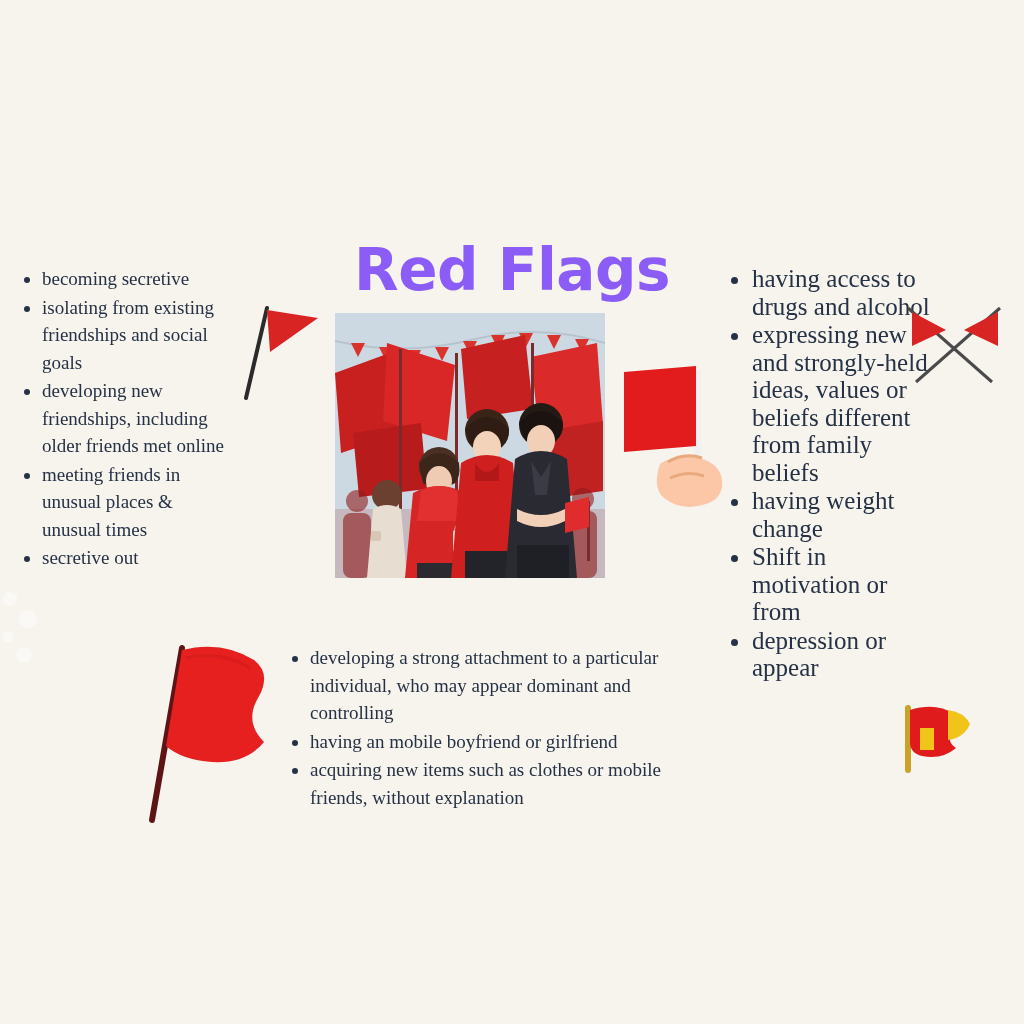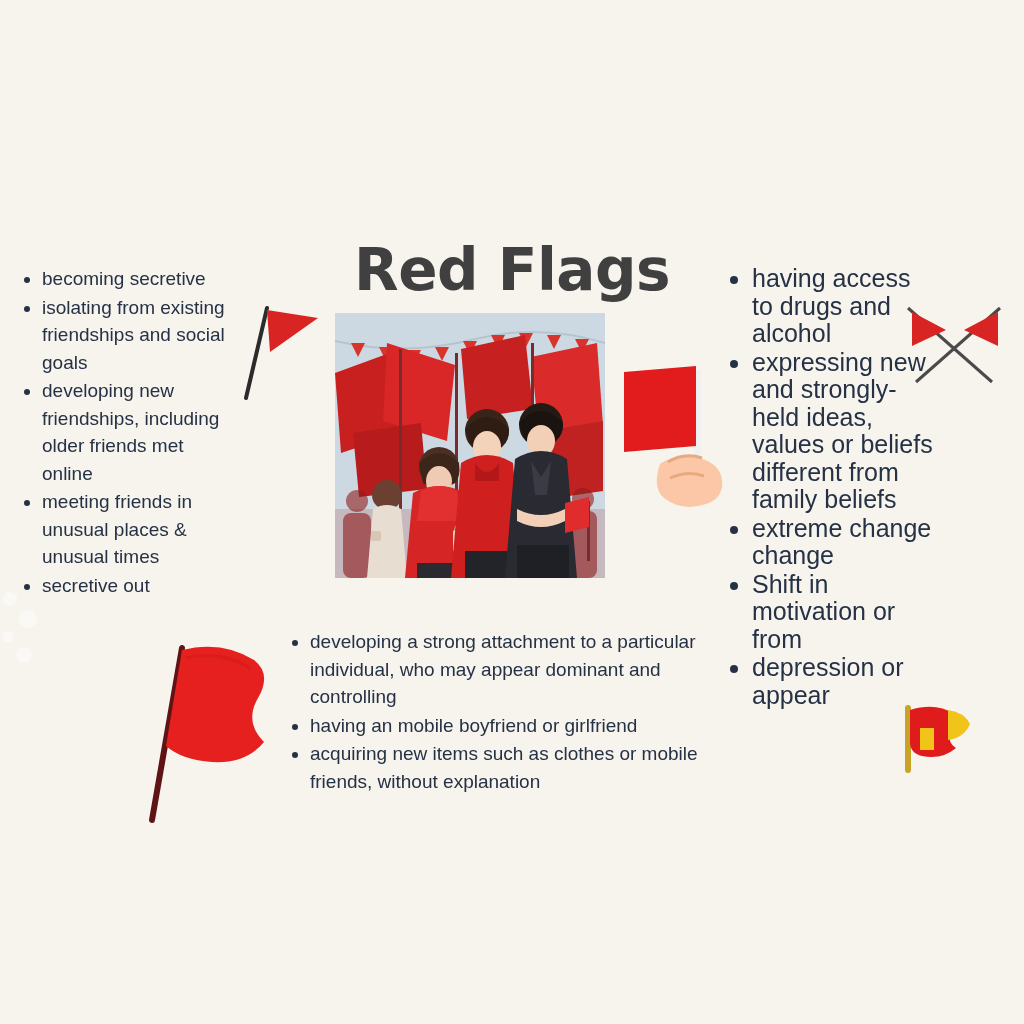--- a/index.html
+++ b/index.html
@@ -24,21 +24,21 @@
   
   .title {
     position: absolute;
     left: 0;
     top: 236px;
     width: 1024px;
     text-align: center;
     font-size: 58px;
     font-weight: bold;
     letter-spacing: -0.5px;
-    color: #404040;
+    color: #8b5cf6;
     font-family: "DejaVu Sans", sans-serif;
   }
 
   
   .photo {
     position: absolute;
     left: 335px;
     top: 313px;
     width: 270px;
     height: 265px;
@@ -49,41 +49,42 @@
 
   
   ul.bullets {
     list-style: disc;
     margin: 0;
     padding-left: 22px;
   }
   ul.bullets li {
     margin: 0 0 1px 0;
     padding: 0;
+    font-family: Liberation Serif, serif;
   }
   .col-left {
     position: absolute;
     left: 20px;
     top: 265px;
     width: 205px;
     font-size: 19px;
     line-height: 27.5px;
   }
   .col-right {
     position: absolute;
     left: 730px;
     top: 265px;
     width: 205px;
     font-size: 25px;
     line-height: 27.5px;
   }
   .col-bottom {
     position: absolute;
     left: 288px;
-    top: 628px;
+    top: 644px;
     width: 430px;
     font-size: 19px;
     line-height: 27.5px;
   }
 
   
   .deco { position: absolute; }
 
   
   .flag-small { left: 240px; top: 300px; width: 90px; height: 110px; }
@@ -199,21 +200,21 @@
       <li>developing new friendships, including older friends met online</li>
       <li>meeting friends in unusual places &amp; unusual times</li>
       <li>secretive out</li>
     </ul>
   </div>
 
   <div class="col-right">
     <ul class="bullets">
       <li>having access to drugs and alcohol</li>
       <li>expressing new and strongly-held ideas, values or beliefs different from family beliefs</li>
-      <li>extreme change change</li>
+      <li>having weight change</li>
       <li>Shift in motivation or from</li>
       <li>depression or appear</li>
     </ul>
   </div>
 
   <div class="col-bottom">
     <ul class="bullets">
       <li>developing a strong attachment to a particular individual, who may appear dominant and controlling</li>
       <li>having an mobile boyfriend or girlfriend</li>
       <li>acquiring new items such as clothes or mobile friends, without explanation</li>

